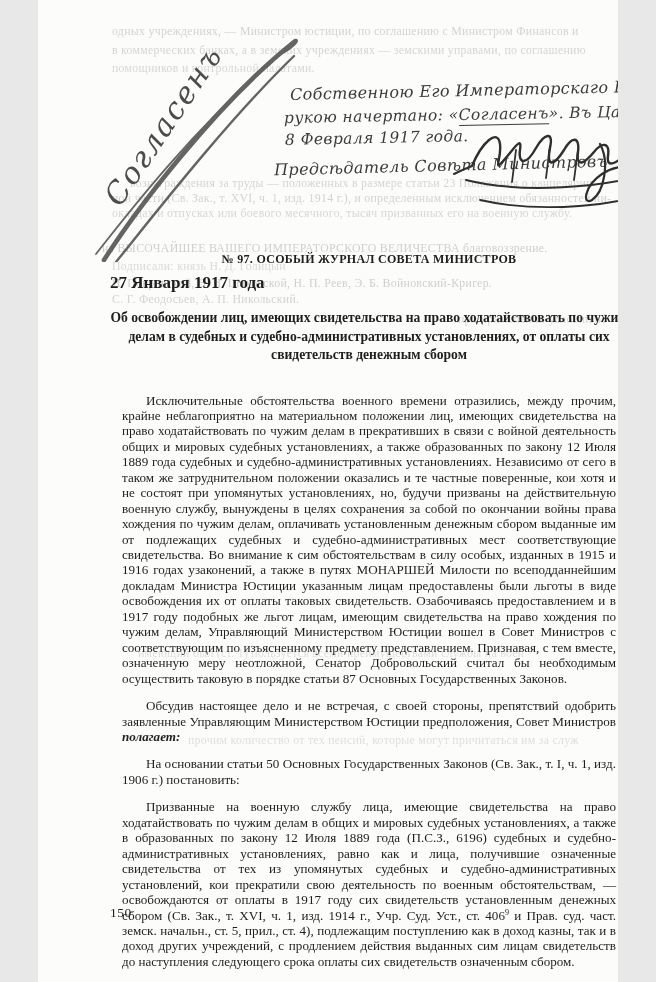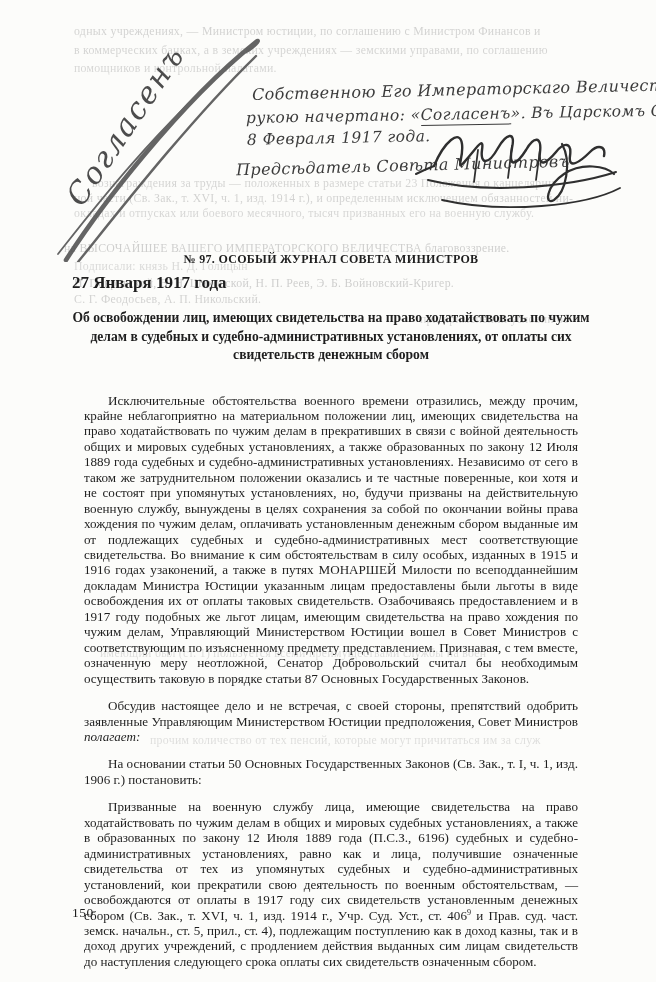--- a/index.html
+++ b/index.html
@@ -1,18 +1,18 @@
 <!DOCTYPE html>
 <html lang="ru"><head>
 <meta charset="utf-8">
 <style>
   html,body{margin:0;padding:0;background:#e8e8e8;}
   .page{
     position:relative;
-    width:656px;height:982px;
+    width:580px;height:982px;
     margin:0 auto;
     background:#fcfcfa;
     overflow:hidden;
     font-family:"Liberation Serif", serif;
     color:#1e1e1e;
   }
   
   #ghost-layer{position:absolute;inset:0;z-index:1;}
   .ghost-line{
     position:absolute;
@@ -36,21 +36,21 @@
   }
   .doc-subject{
     font-weight:bold;font-size:13.6px;line-height:18.5px;
     text-align:center;margin:16px 0 0 0;
   }
   .body-text{margin-top:28px;}
   .body-text p{
     font-size:13.1px;line-height:15.45px;
     text-align:justify;text-indent:24px;margin:12px;
   }
-  .seg-i{font-style:italic;}
+  .seg-i{font-style:italic;font-weight:bold;}
   .seg-u{border-bottom:1px solid currentColor;padding-bottom:1px;}
   .seg-s{vertical-align:super;font-size:62%;line-height:0;}
   .page-number{
     position:absolute;left:72px;top:905px;z-index:3;
     font-size:13.5px;letter-spacing:.5px;
   }
   
   .hw{
     position:absolute;z-index:4;
     font-family:"DejaVu Serif", serif;

